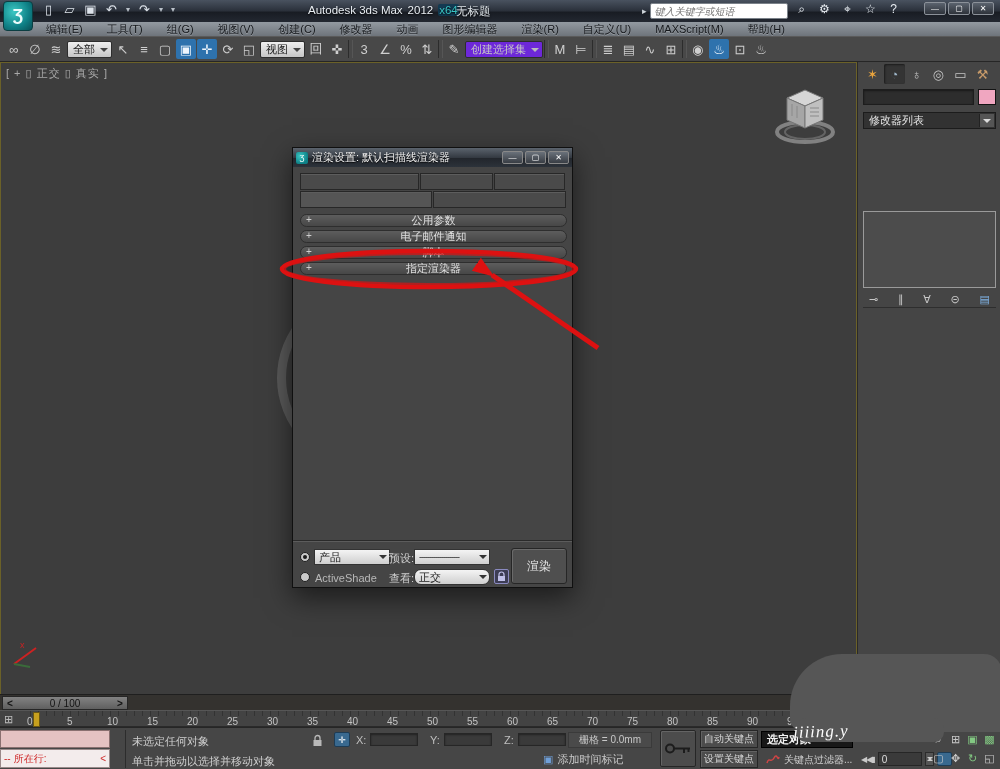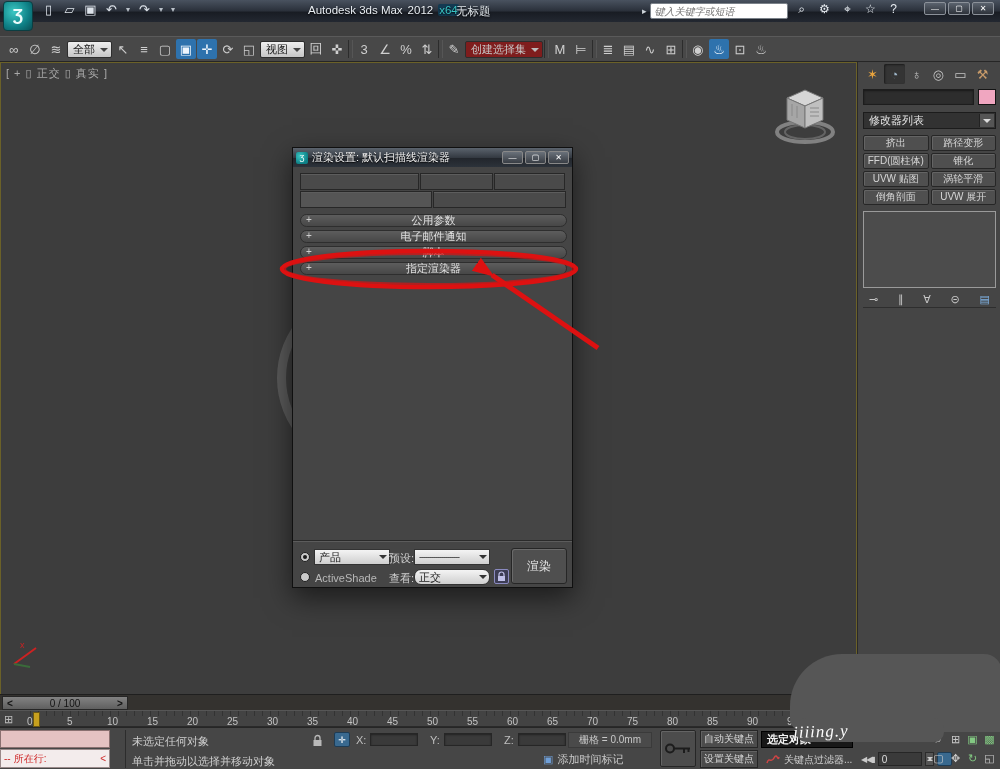--- a/index.html
+++ b/index.html
@@ -39,21 +39,21 @@
   
   .toolbar { position:absolute; left:0; top:36px; width:1000px; height:26px; background:#484848;
     border-top:1px solid #5a5a5a; border-bottom:1px solid #262626; display:flex; align-items:center;
     padding-left:4px; gap:1px; }
   .titem { width:20px; height:20px; display:flex; align-items:center; justify-content:center;
     color:#cfcfcf; font-size:13px; flex:none; border-radius:2px; }
   .titem.hl { background:#2e72ad; color:#eef5fc; }
   .titem.sep { width:5px; height:18px; border-left:1px solid #2c2c2c; border-right:1px solid #565656; border-radius:0; }
   .titem.tdd { width:auto; background:linear-gradient(#efefef,#c6c6c6); color:#181818; font-size:11px;
     height:17px; border:1px solid #2d2d2d; padding:0 16px 0 5px; position:relative; justify-content:flex-start; }
-  .titem.tdd.tdark { background:#7f1d1d; color:#c6c6c6; }
+  .titem.tdd.tdark { background:#6d28d9; color:#c6c6c6; }
   .titem.tdd::after { content:""; position:absolute; right:3px; top:6px; border:4px solid transparent;
     border-top-color:#444; }
   .titem.tdd.tdark::after { border-top-color:#bbb; }
 
   
   .viewport { position:absolute; left:0; top:62px; width:857px; height:648px; background:#3d3d3d;
     outline:1px solid #6b6128; outline-offset:-1px; }
   .vplabel { position:absolute; left:6px; top:4px; color:#a9a9a9; font-size:11px; letter-spacing:1px; }
   .viewcube { position:absolute; right:12px; top:22px; }
   .axistripod { position:absolute; left:8px; bottom:38px; }
@@ -265,20 +265,35 @@
         <span class="sicon">?</span>
       </div>
     <div class="winbtns">
 
     <span class="winbtn">—</span>
         <span class="winbtn">▢</span>
         <span class="winbtn">✕</span>
       </div>
   </div>
 
+  <div class="menubar">
+
+  <span class="menu-item">编辑(E)</span>
+      <span class="menu-item">工具(T)</span>
+      <span class="menu-item">组(G)</span>
+      <span class="menu-item">视图(V)</span>
+      <span class="menu-item">创建(C)</span>
+      <span class="menu-item">修改器</span>
+      <span class="menu-item">动画</span>
+      <span class="menu-item">图形编辑器</span>
+      <span class="menu-item">渲染(R)</span>
+      <span class="menu-item">自定义(U)</span>
+      <span class="menu-item">MAXScript(M)</span>
+      <span class="menu-item">帮助(H)</span>
+    </div>
 
   <div class="toolbar">
 
   <span class="titem">
         <span>∞</span>
       </span>
       <span class="titem">
         <span>∅</span>
       </span>
       <span class="titem">
@@ -412,31 +427,20 @@
         <span class="ctab c-brown">⚒</span>
       </div>
     <div class="namerow">
       <span class="namefield"></span>
       <span class="swatch" style="background:#f0a6c0;"></span>
     </div>
     <div class="modlist">
       <span>修改器列表</span>
       <span class="dda"></span>
     </div>
-    <div class="modgrid">
-
-    <button class="modbtn">挤出</button>
-        <button class="modbtn">路径变形</button>
-        <button class="modbtn">FFD(圆柱体)</button>
-        <button class="modbtn">锥化</button>
-        <button class="modbtn">UVW 贴图</button>
-        <button class="modbtn">涡轮平滑</button>
-        <button class="modbtn">倒角剖面</button>
-        <button class="modbtn">UVW 展开</button>
-      </div>
     <div class="stackbox"></div>
     <div class="stacktools">
 
     <span class="stool">⊸</span>
         <span class="stool">∥</span>
         <span class="stool">∀</span>
         <span class="stool">⊝</span>
         <span class="stool blue">▤</span>
       </div>
   </div>

